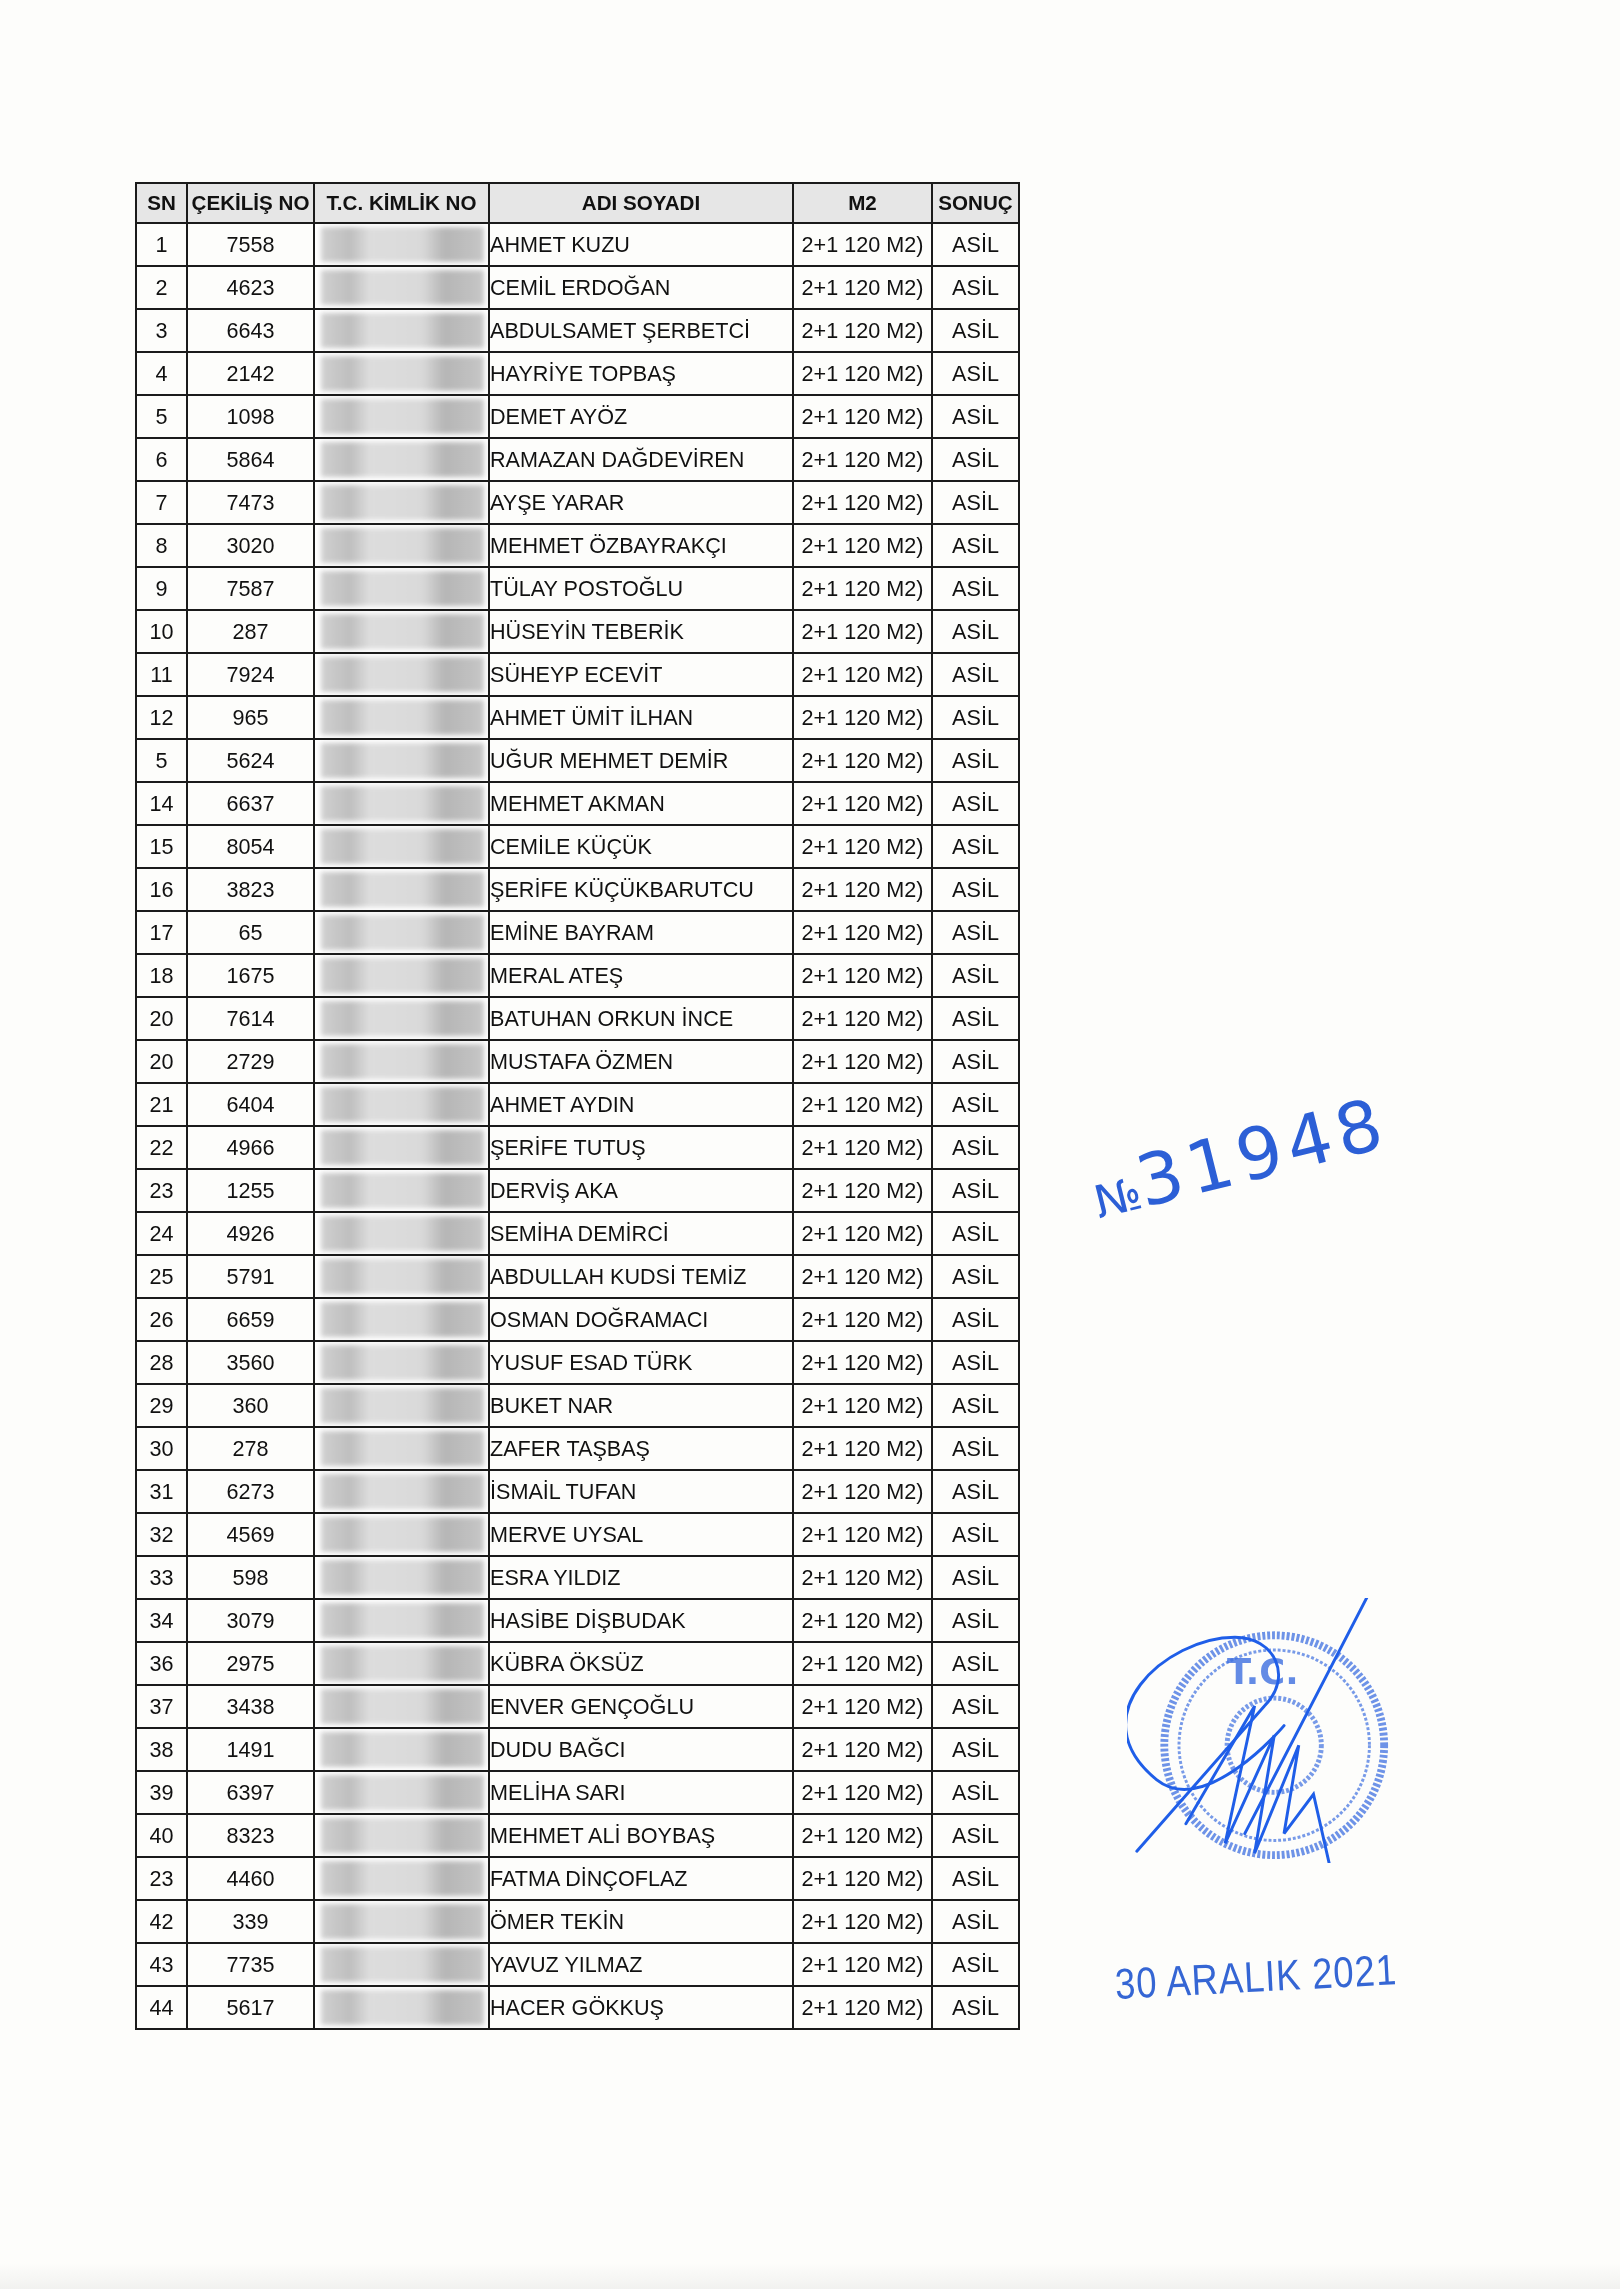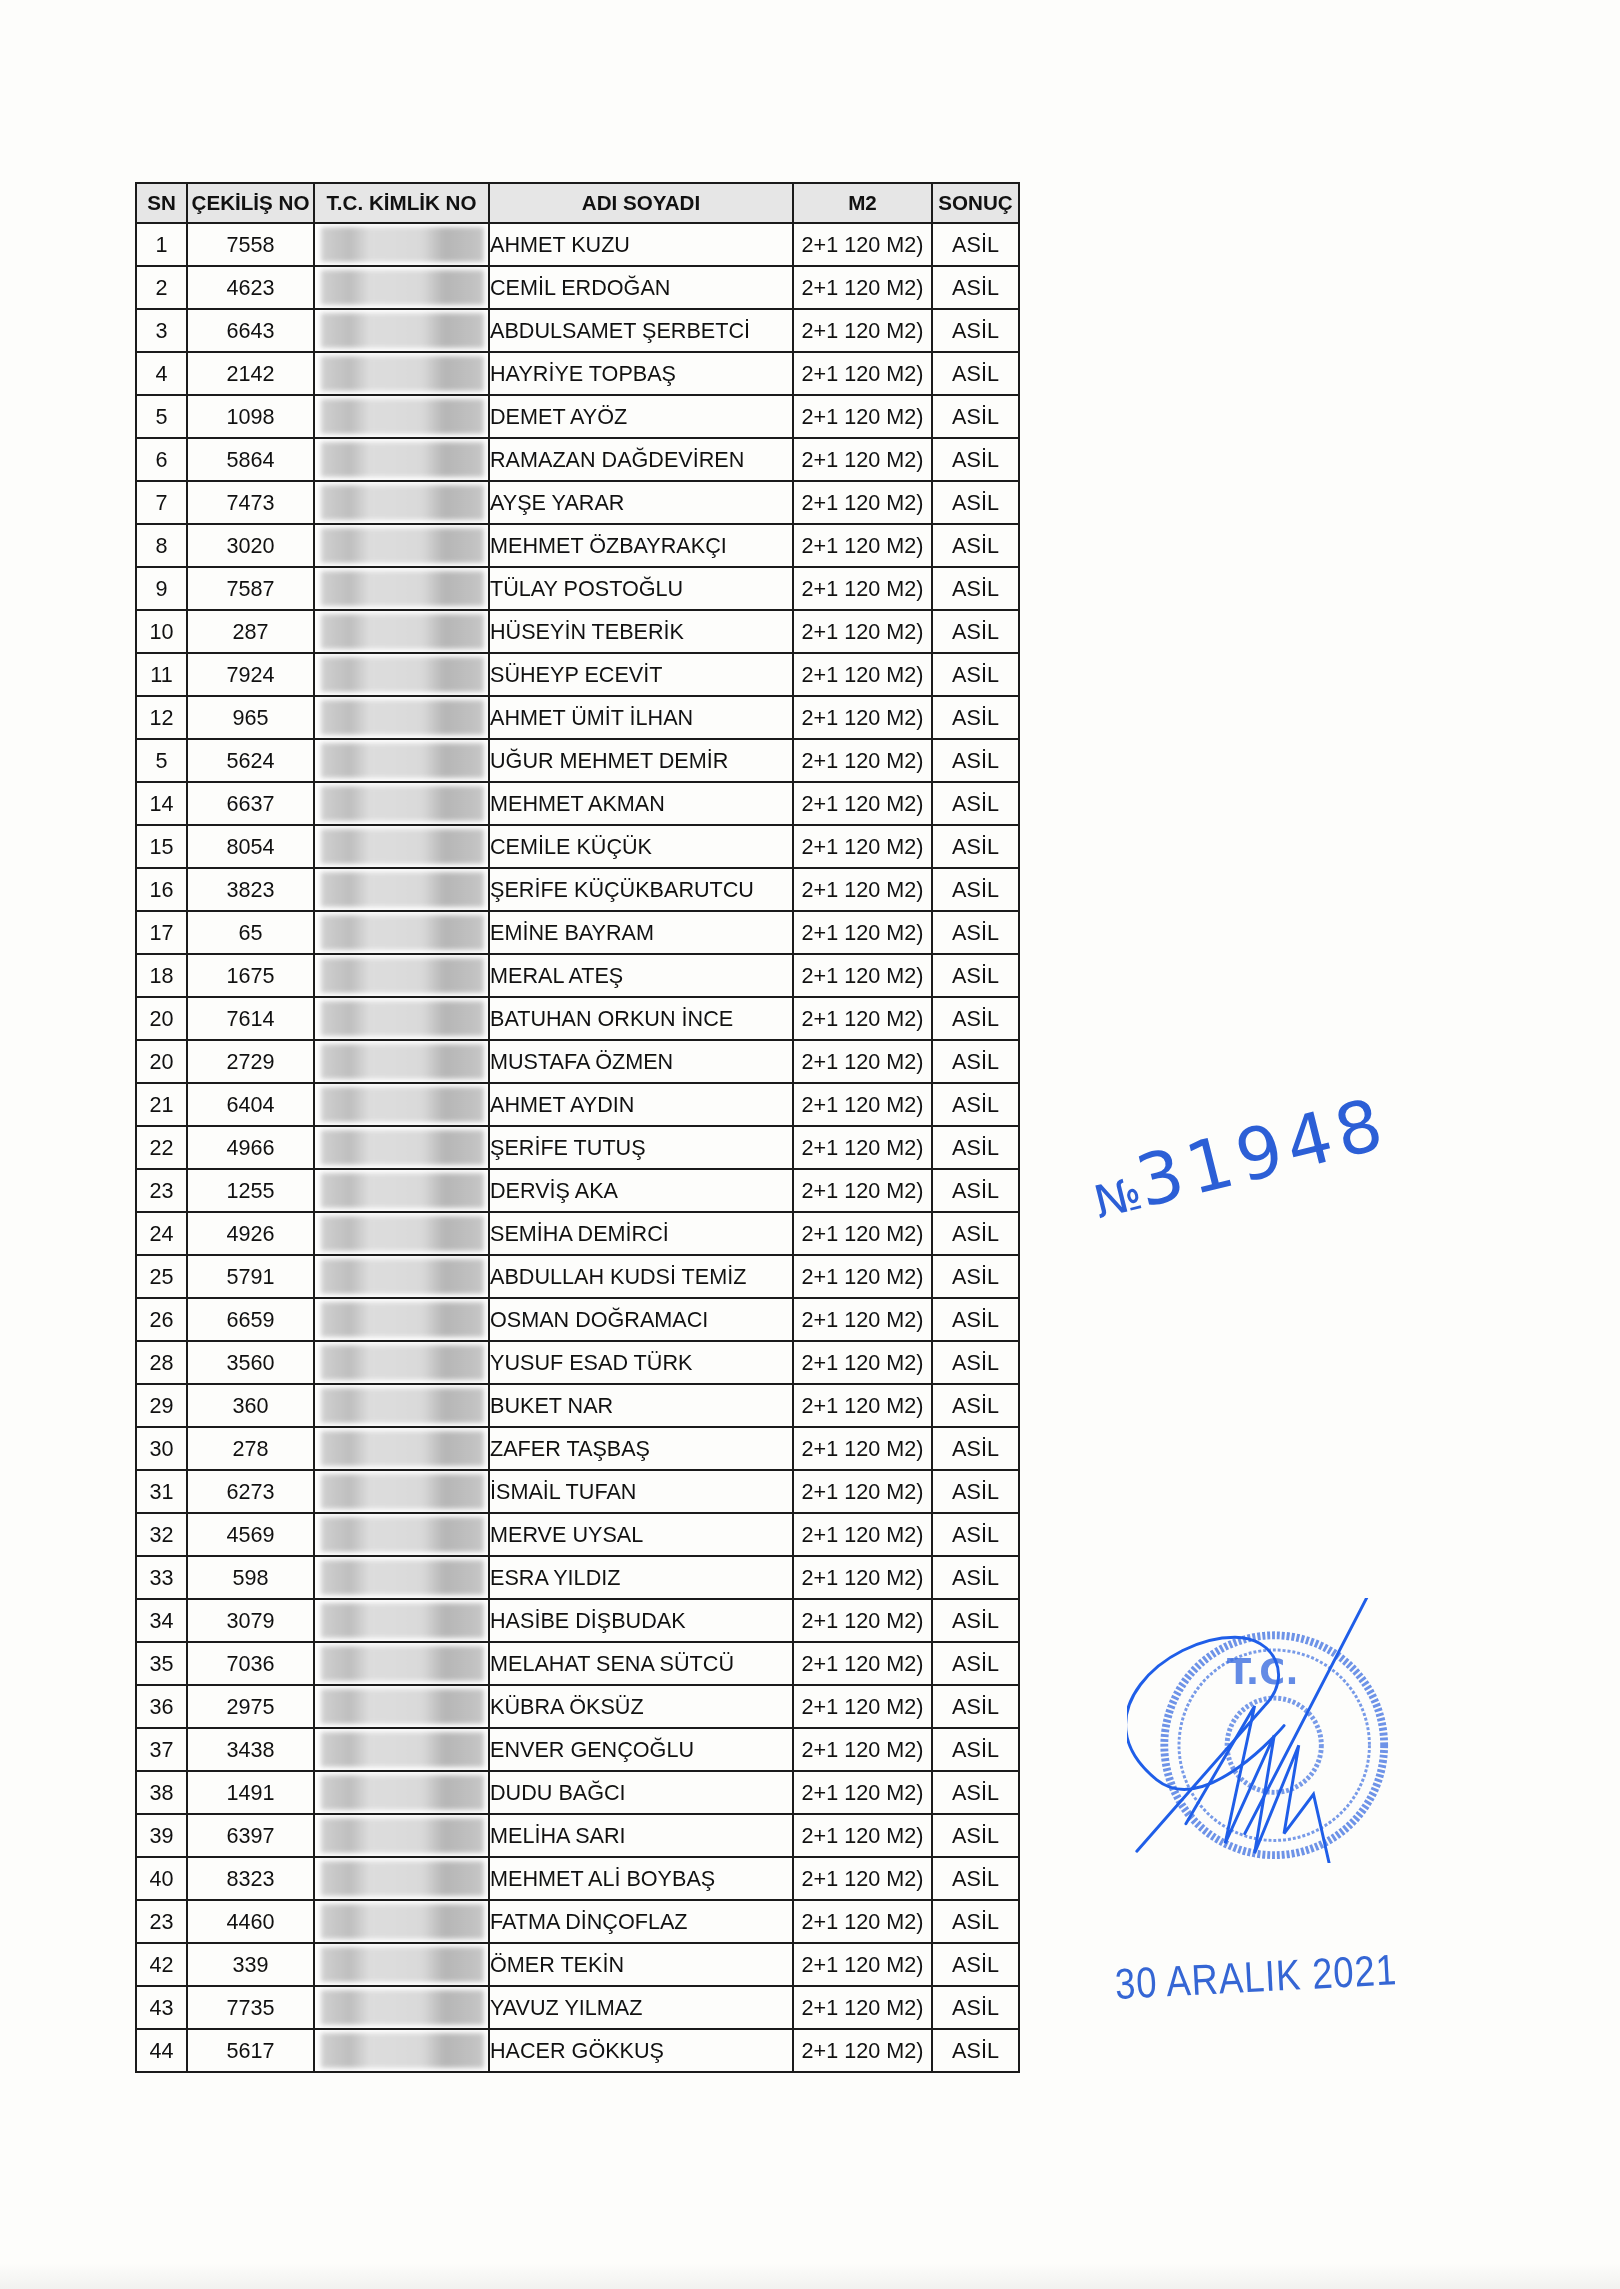--- a/index.html
+++ b/index.html
@@ -412,30 +412,20 @@
         <td class="c">34</td>
         <td class="c">3079</td>
         <td class="tc">
           <div class="blur"></div>
         </td>
         <td class="name">HASİBE DİŞBUDAK</td>
         <td class="m2">2+1 120 M2)</td>
         <td class="c">ASİL</td>
       </tr>
       <tr>
-        <td class="c">35</td>
-        <td class="c">7036</td>
-        <td class="tc">
-          <div class="blur"></div>
-        </td>
-        <td class="name">MELAHAT SENA SÜTCÜ</td>
-        <td class="m2">2+1 120 M2)</td>
-        <td class="c">ASİL</td>
-      </tr>
-      <tr>
         <td class="c">36</td>
         <td class="c">2975</td>
         <td class="tc">
           <div class="blur"></div>
         </td>
         <td class="name">KÜBRA ÖKSÜZ</td>
         <td class="m2">2+1 120 M2)</td>
         <td class="c">ASİL</td>
       </tr>
       <tr>

